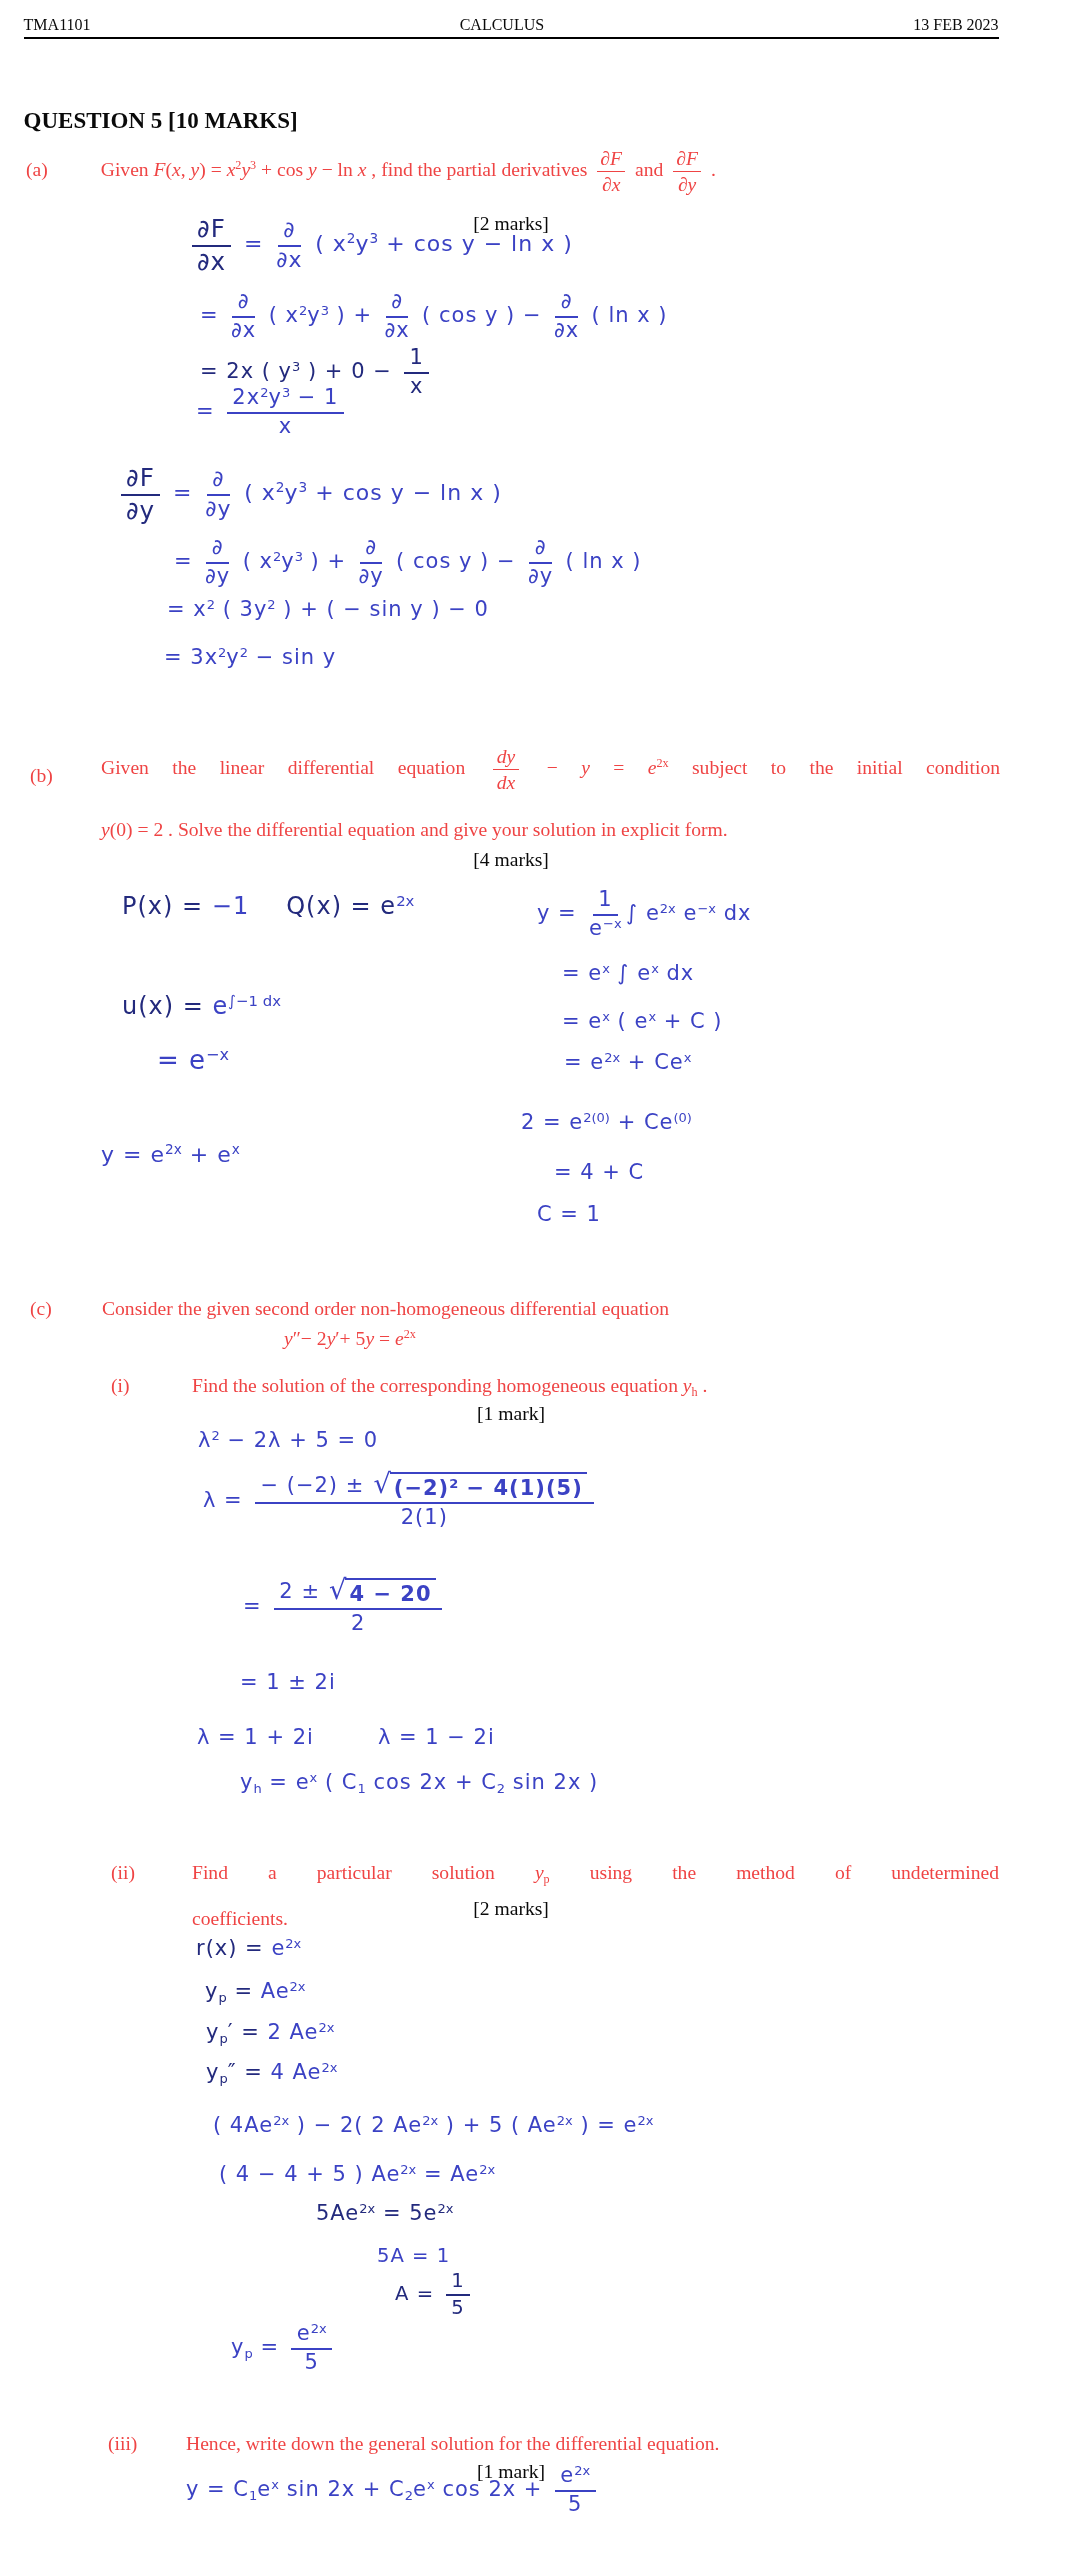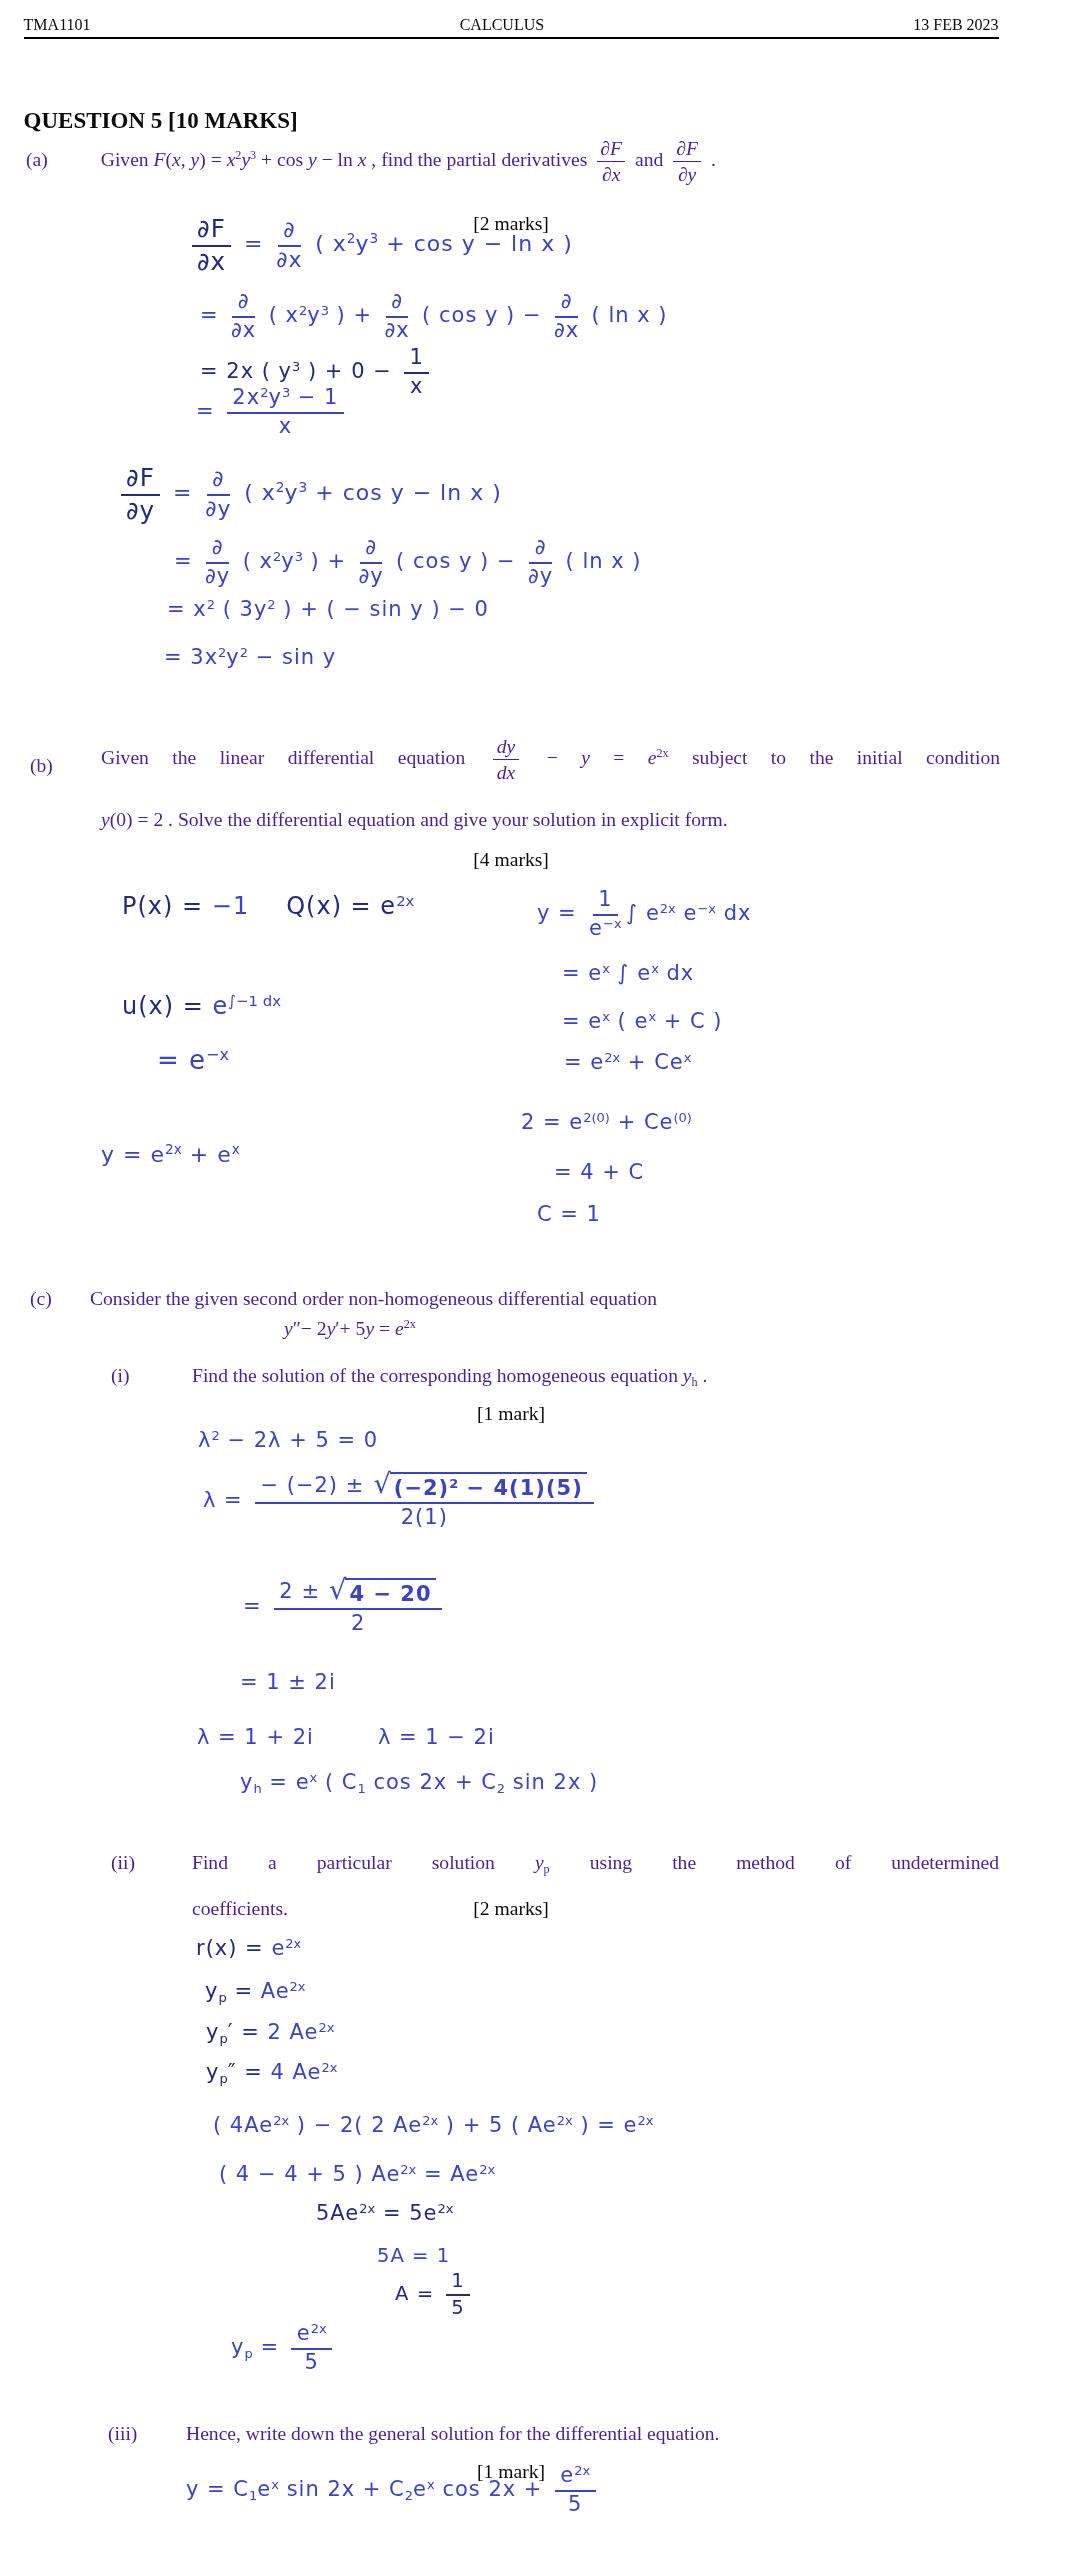--- a/index.html
+++ b/index.html
@@ -1,20 +1,20 @@
 <!DOCTYPE html>
 <html style="font-size:10.8px"><head>
 <meta charset="utf-8">
 <style>
   html,body{margin:0;padding:0;}
   body{width:1080px;height:2576px;background:#ffffff;position:relative;
        font-family:"Liberation Serif",serif;color:#0a0a0a;overflow:hidden;}
   
   .printed{position:absolute;font-family:"Liberation Serif",serif;font-size:19.6px;
-           color:#4c1d95;white-space:nowrap;}
+           color:#ef4444;white-space:nowrap;margin-top:10px;}
   .it{font-style:italic;}
   .sp{display:inline-block;transform:translateY(-0.55em);font-size:0.62em;letter-spacing:0;}
   .sb{display:inline-block;transform:translateY(0.33em);font-size:0.62em;letter-spacing:0;}
   .fr{display:inline-flex;flex-direction:column;align-items:center;vertical-align:middle;
       margin:0 4.7px;line-height:1.12;text-align:center;}
   .fr .n{border-bottom:1.4px solid currentColor;padding:0 3.4px 1.4px;}
   .fr .d{padding-top:1.4px;}
   .sq{display:inline-flex;align-items:stretch;vertical-align:middle;margin:0 1.4px;}
   .rad{font-size:1.3em;line-height:1;margin-right:-2px;transform:translateY(-2px);}
   .cnt{border-top:2px solid currentColor;padding:2.7px 4px 0;font-weight:bold;}
@@ -35,21 +35,21 @@
   .ink-blue{color:#3b42c4;}
   .ink-navy{color:#232a7d;}
   .c-blue{color:#3b42c4;}
   .c-navy{color:#232a7d;}
   
   #qa-row{left:26px;top:138px;}
   #qb-label{left:30px;top:755px;}
   #qb1{left:101px;top:736px;width:899px;}
   #qb2{left:101px;top:809px;}
   #qc-label{left:30px;top:1288px;}
-  #qc-intro{left:90px;top:1288px;}
+  #qc-intro{left:102px;top:1288px;}
   #qc-eq{left:284px;top:1318px;}
   #qi-label{left:111px;top:1365px;}
   #qi-text{left:192px;top:1365px;}
   #qii-label{left:111px;top:1852px;}
   #qii-text1{left:192px;top:1852px;width:807px;}
   #qii-text2{left:192px;top:1898px;}
   #qiii-label{left:108px;top:2423px;}
   #qiii-text{left:186px;top:2423px;text-align:center;}
   #qa-marks{top:213px;}
   #qb-marks{top:849px;}

